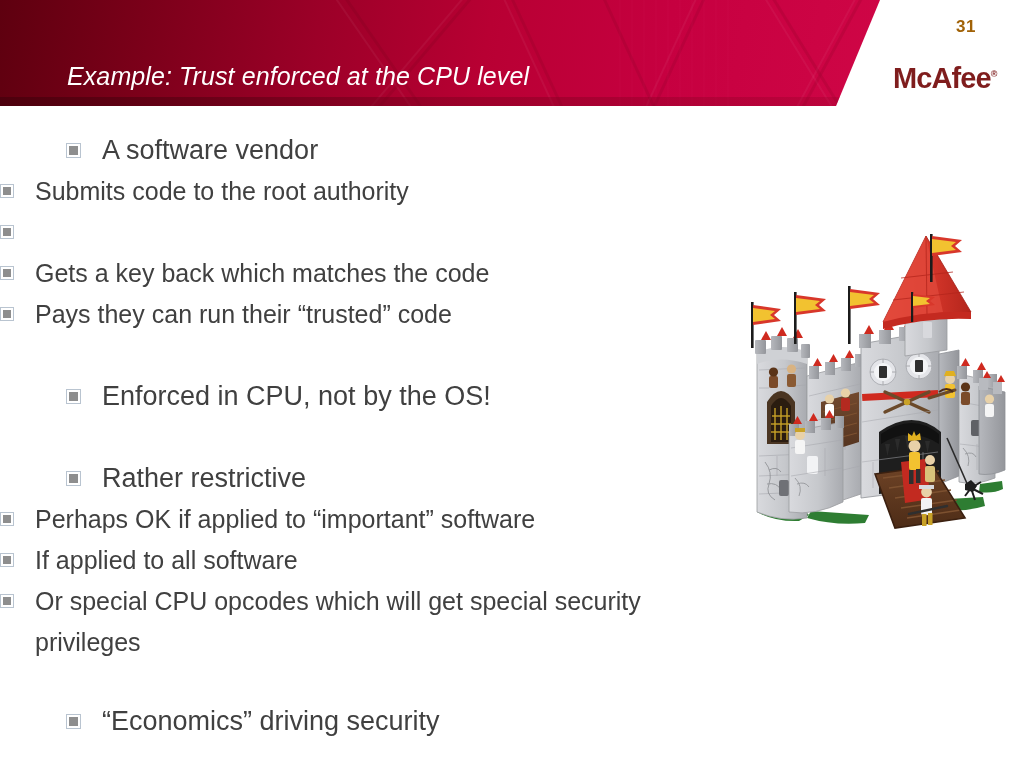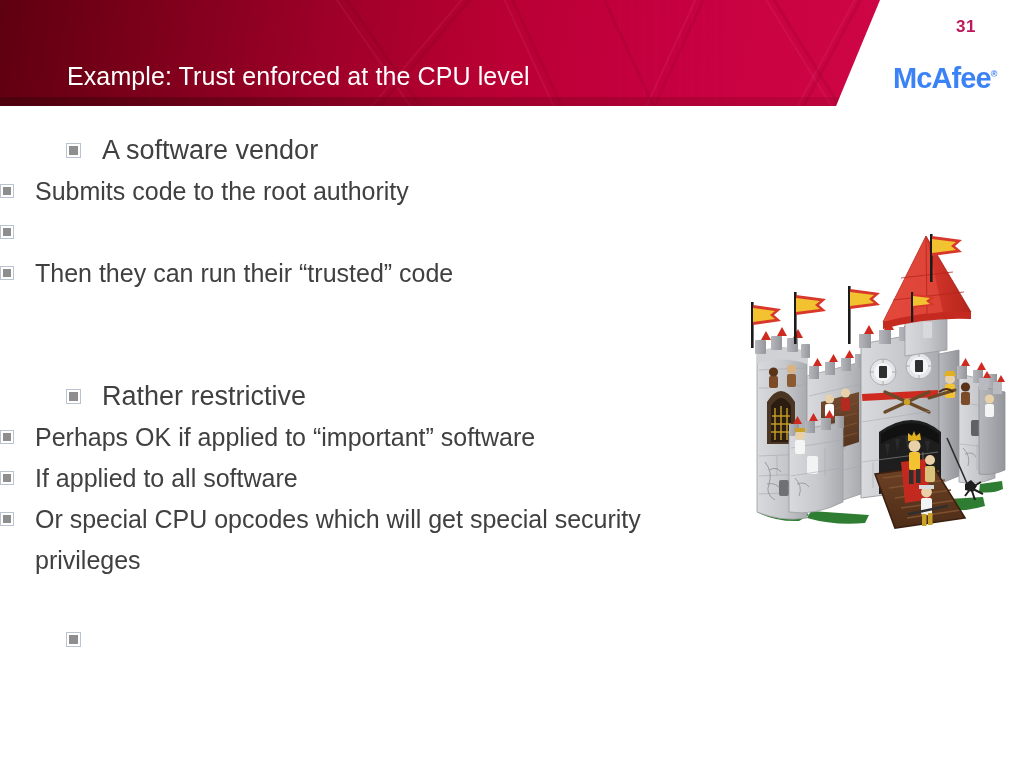--- a/index.html
+++ b/index.html
@@ -45,41 +45,42 @@
   }
   #slide-title {
     position: absolute;
     left: 67px;
     top: 61px;
     font-size: 25px;
     line-height: 30px;
     color: #ffffff;
     white-space: nowrap;
     letter-spacing: 0.1px;
+    font-style: italic;
   }
 
   
   #page-number {
     position: absolute;
     right: 48px;
     top: 17px;
     font-size: 17px;
     font-weight: bold;
-    color: #be185d;
+    color: #a16207;
     letter-spacing: .5px;
   }
 
   
   #mcafee-logo {
     position: absolute;
     left: 893px;
     top: 62px;
     font-size: 29px;
     font-weight: bold;
-    color: #3b82f6;
+    color: #7f1d1d;
     letter-spacing: -0.9px;
     white-space: nowrap;
   }
   #mcafee-logo .reg {
     font-size: 9px;
     vertical-align: super;
     letter-spacing: 0;
     font-weight: bold;
   }
 
@@ -209,30 +210,42 @@
       </span>
     <span class="bullet-text">Submits code to the root authority</span>
   </div>
 
   <div class="bullet-row level-2">
     <span class="bullet-marker">
         <i></i>
       </span>
   </div>
 
-
   <div class="bullet-row level-2">
     <span class="bullet-marker">
         <i></i>
       </span>
-    <span class="bullet-text">Then they can run their “trusted” code</span>
+    <span class="bullet-text">Gets a key back which matches the code</span>
+  </div>
+
+  <div class="bullet-row level-2">
+    <span class="bullet-marker">
+        <i></i>
+      </span>
+    <span class="bullet-text">Pays they can run their “trusted” code</span>
   </div>
 
   <div class="spacer-row"></div>
 
+  <div class="bullet-row level-1">
+    <span class="bullet-marker">
+        <i></i>
+      </span>
+    <span class="bullet-text">Enforced in CPU, not by the OS!</span>
+  </div>
 
   <div class="spacer-row"></div>
 
   <div class="bullet-row level-1">
     <span class="bullet-marker">
         <i></i>
       </span>
     <span class="bullet-text">Rather restrictive</span>
   </div>
 
@@ -256,20 +269,21 @@
       </span>
     <span class="bullet-text" style="max-width:700px;">Or special CPU opcodes which will get special security privileges</span>
   </div>
 
   <div class="spacer-row small"></div>
 
   <div class="bullet-row level-1">
     <span class="bullet-marker">
         <i></i>
       </span>
+    <span class="bullet-text">“Economics” driving security</span>
   </div>
 
 </div>
 
 <svg id="castle-image" viewBox="0 0 282 318" xmlns="http://www.w3.org/2000/svg">
   <defs>
     <linearGradient id="gStone" x1="0" y1="0" x2="1" y2="0">
       <stop offset="0%" stop-color="#d9dade"></stop>
       <stop offset="55%" stop-color="#c6c8cc"></stop>
       <stop offset="100%" stop-color="#a9abb0"></stop>

